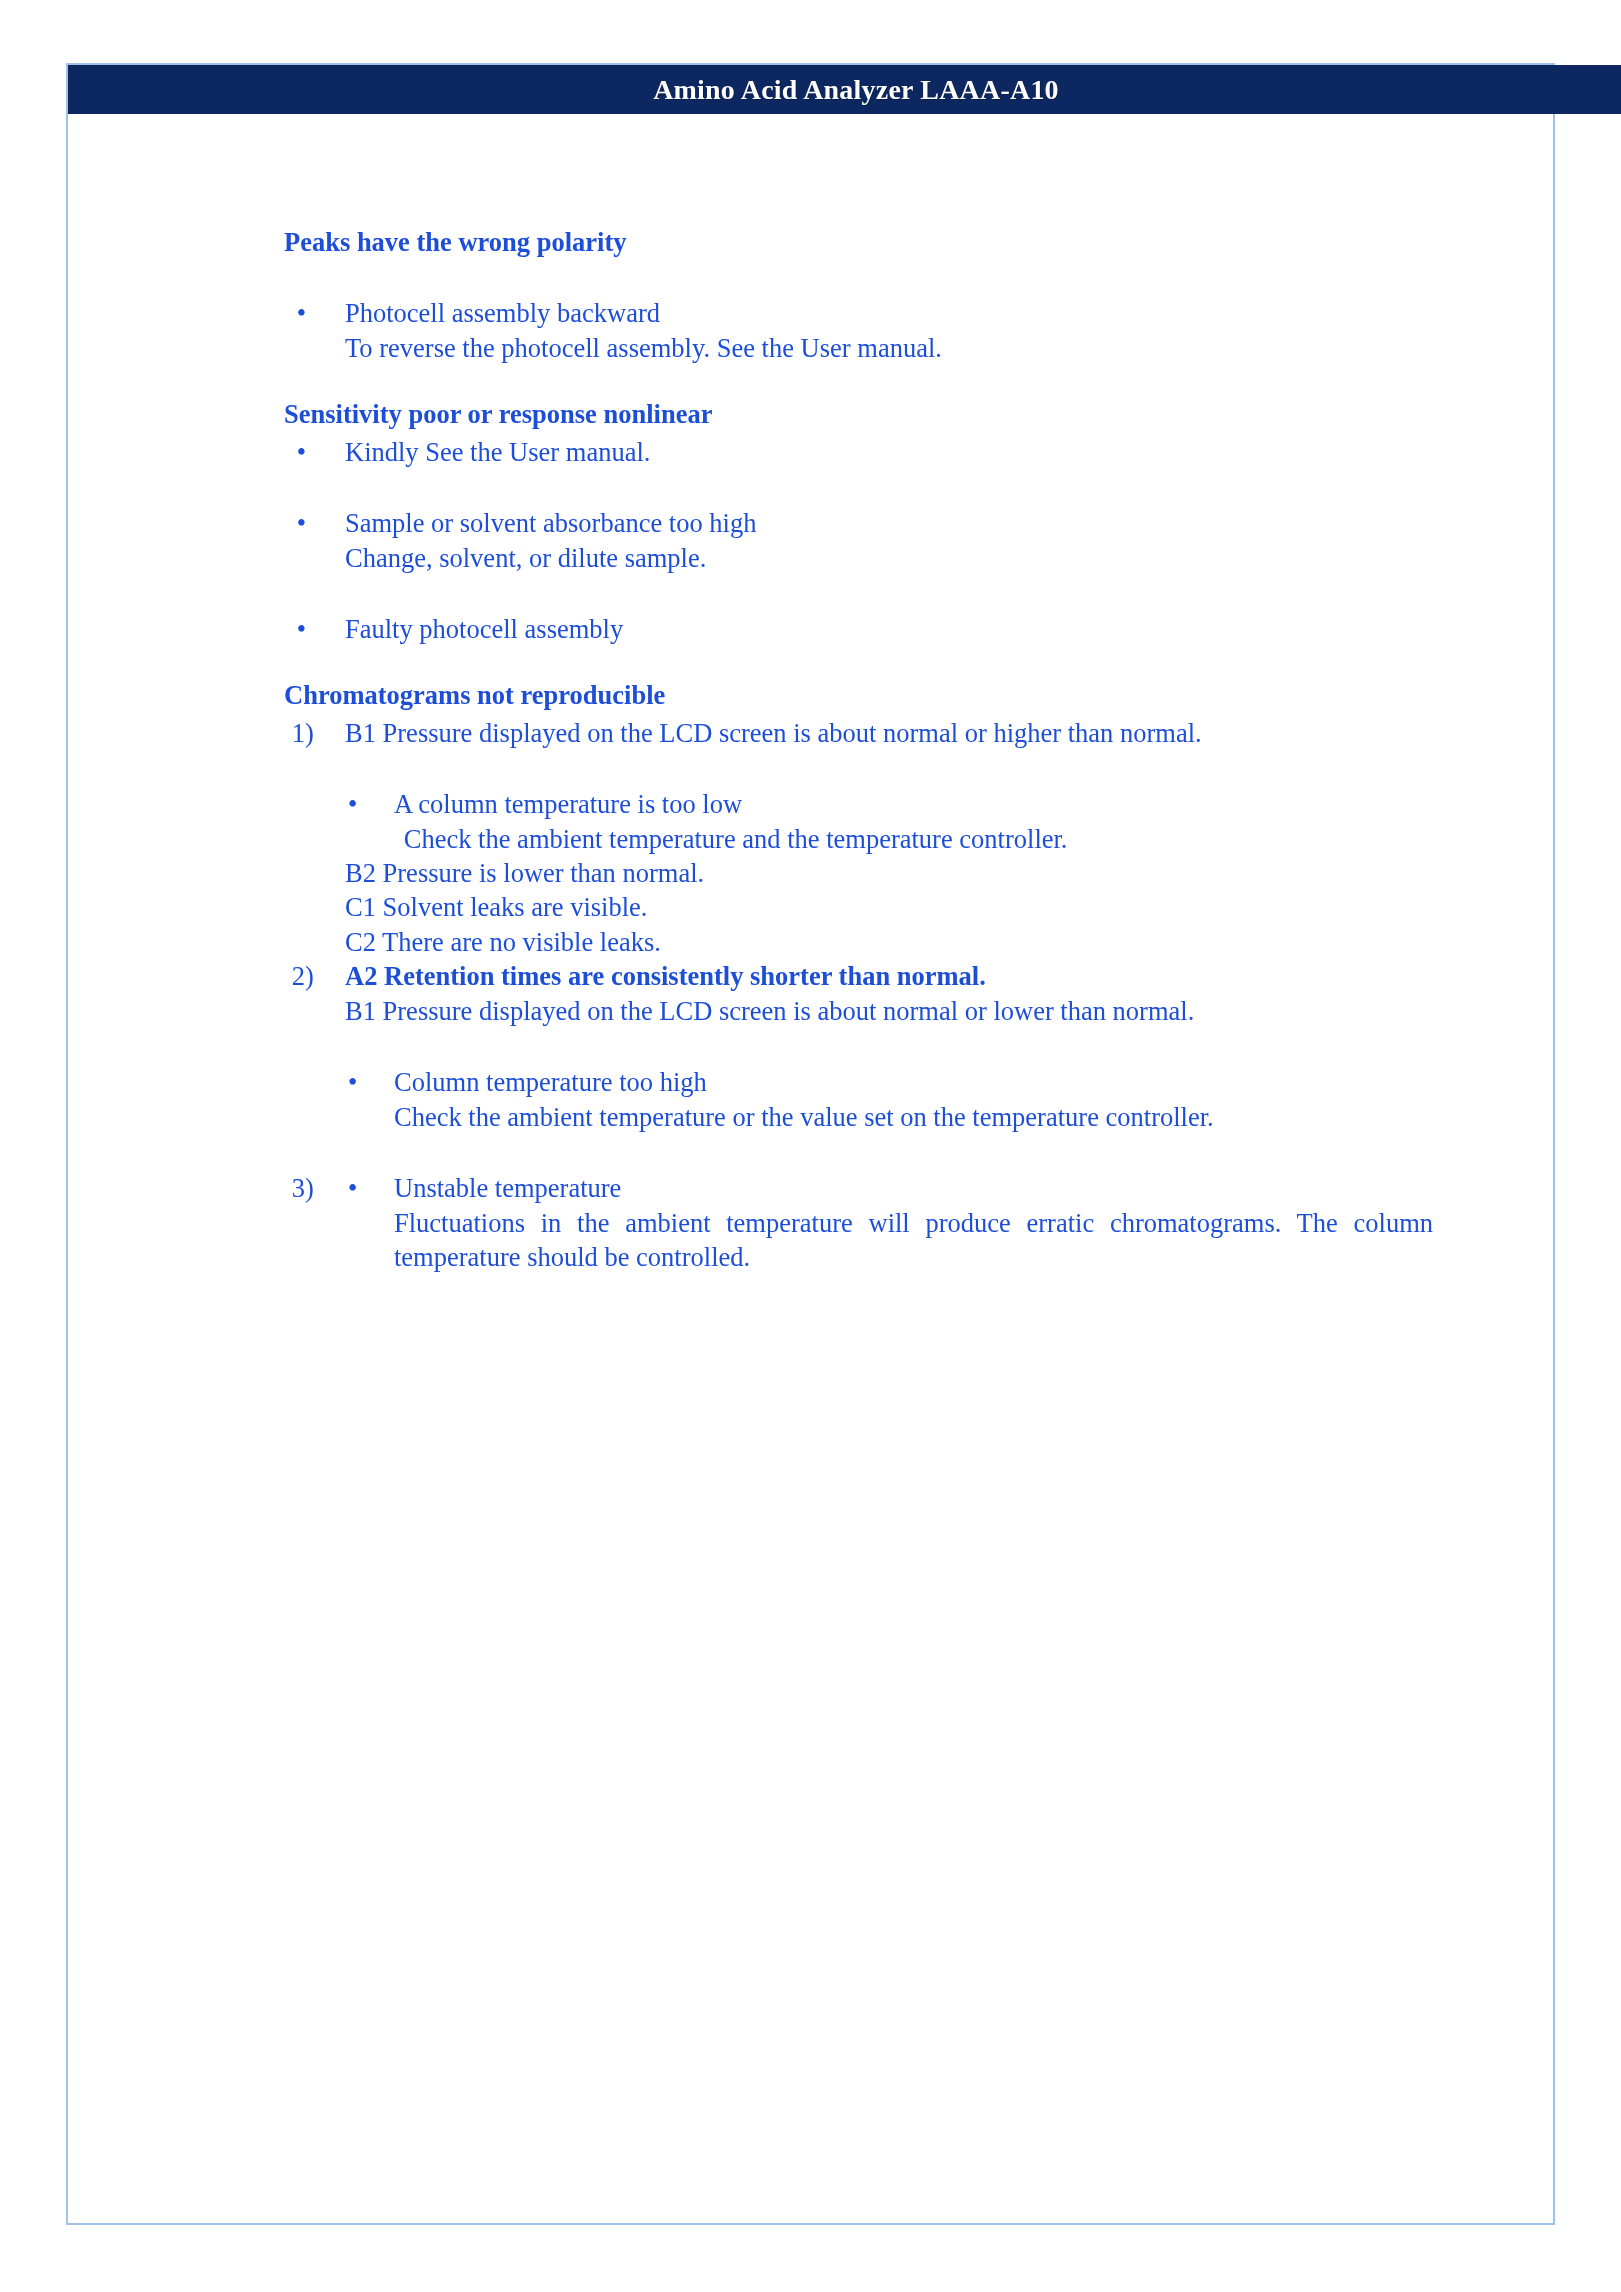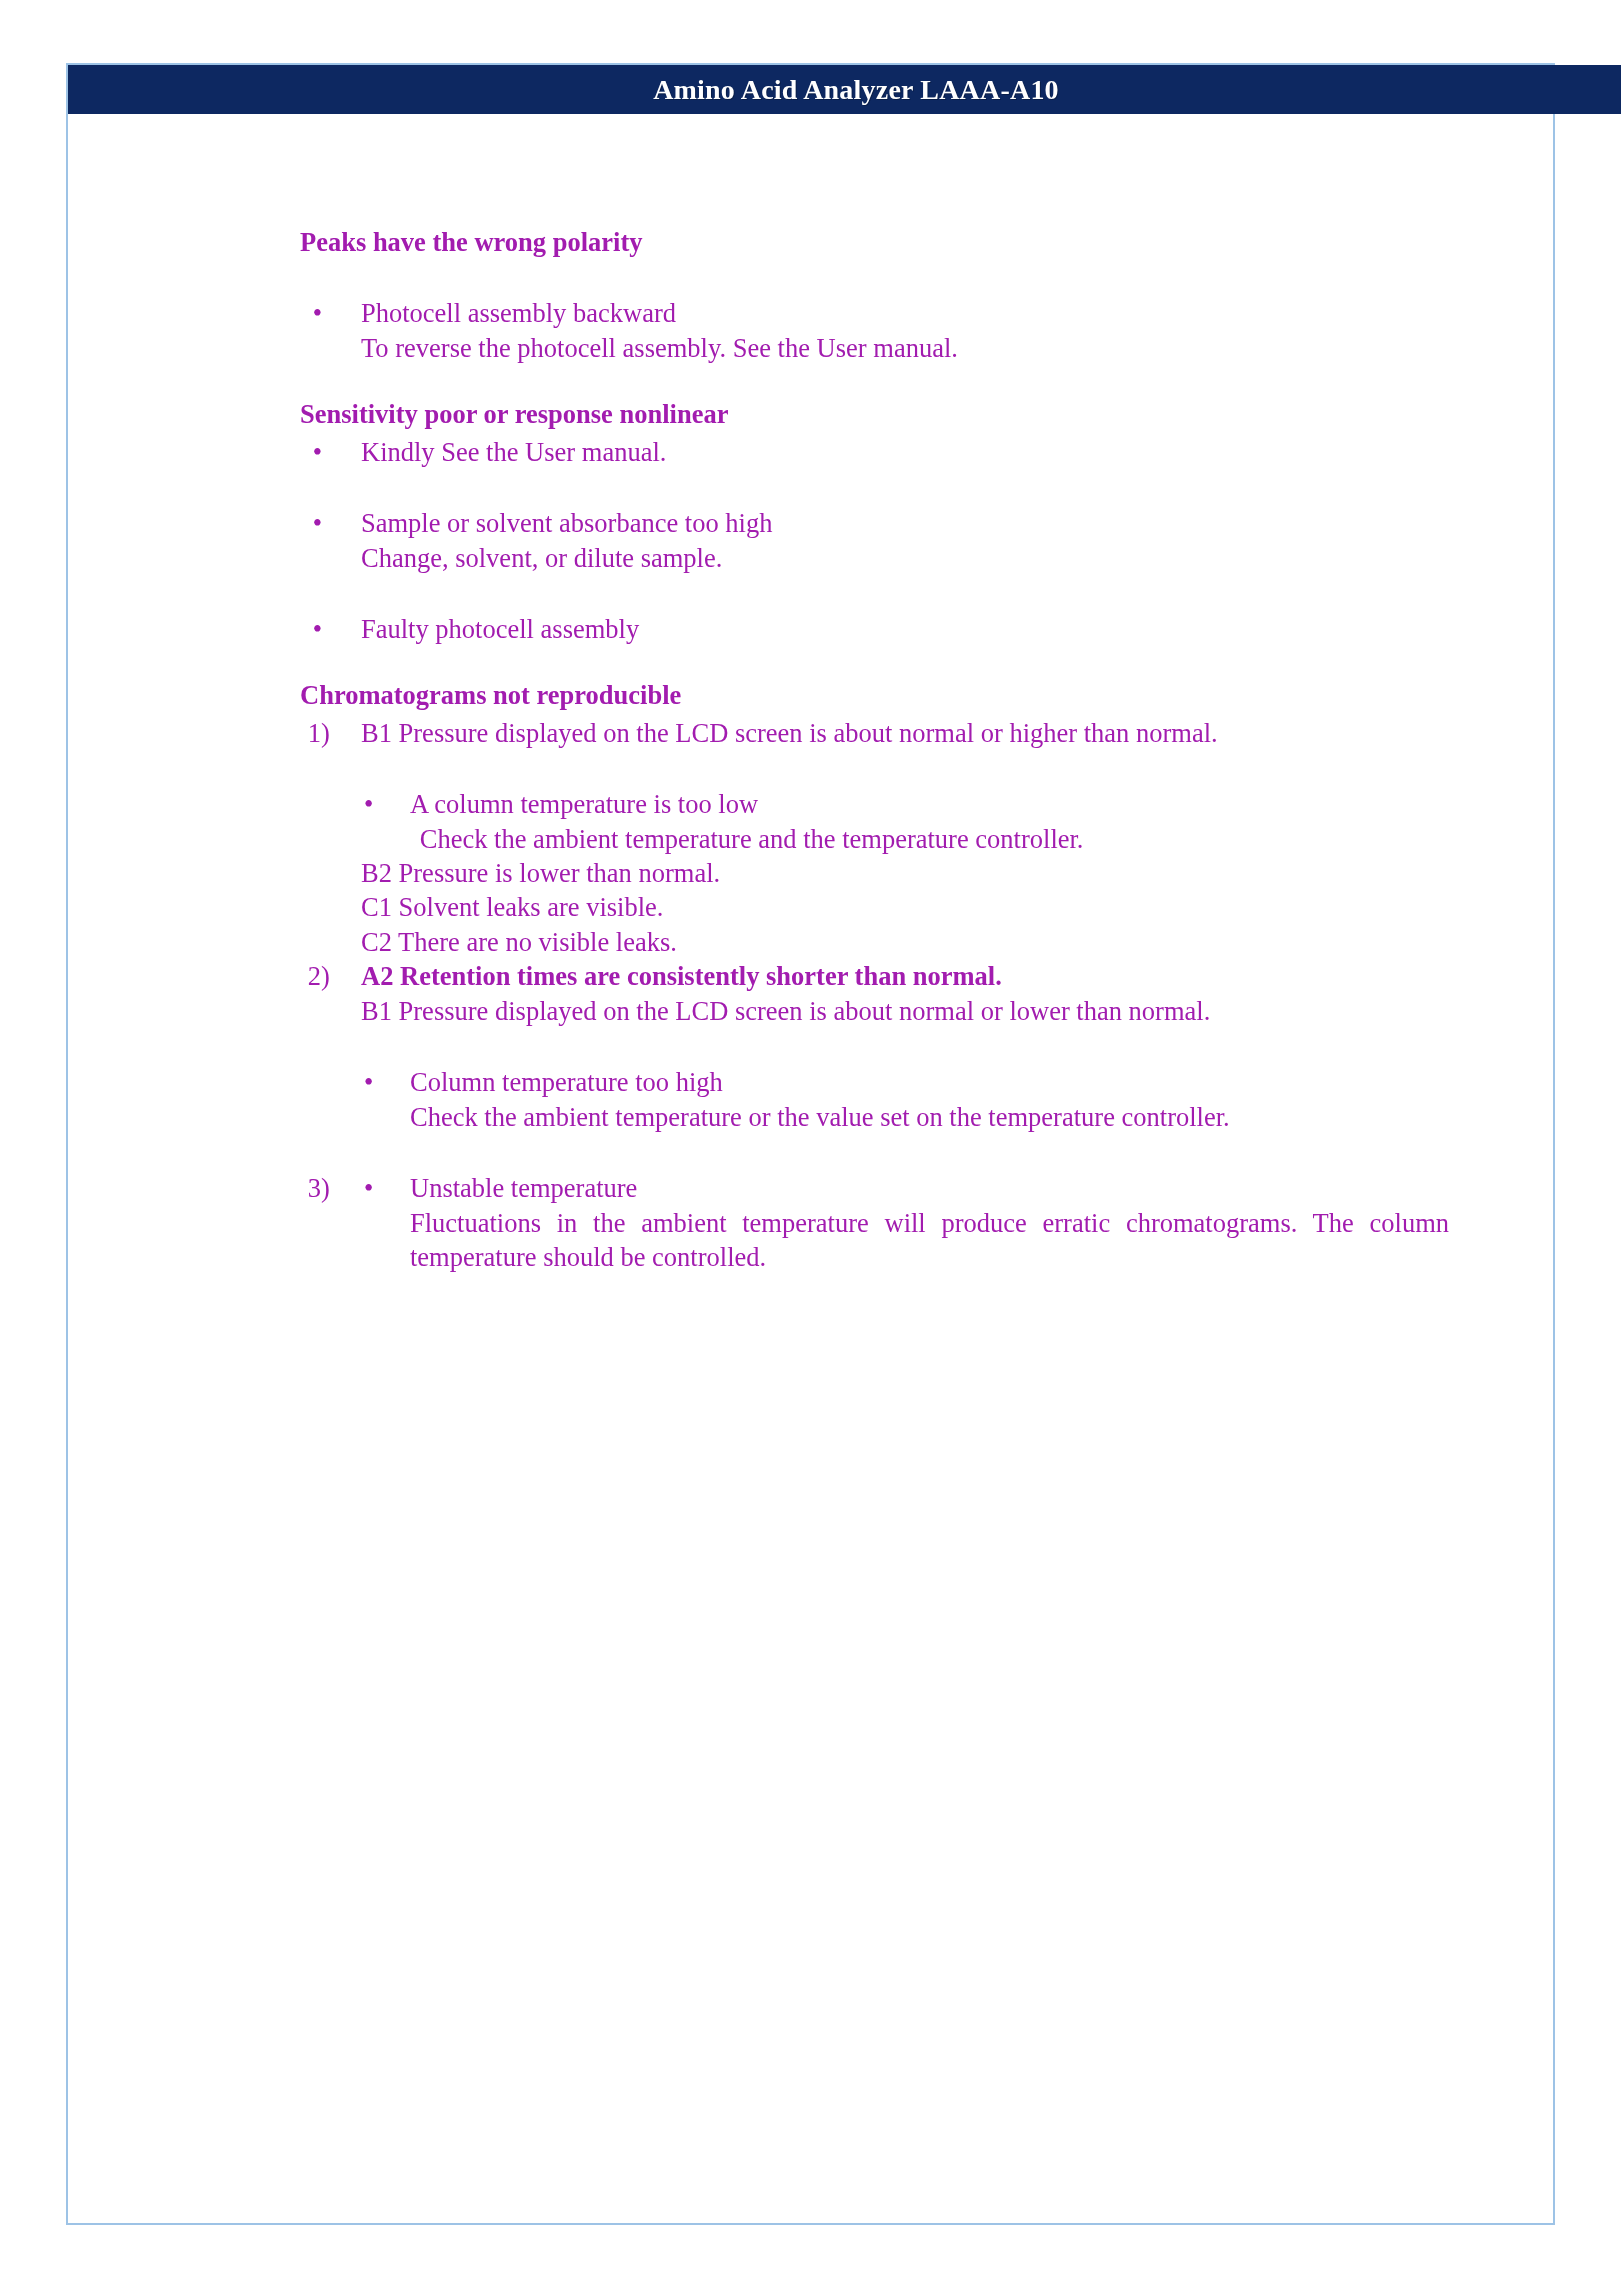--- a/index.html
+++ b/index.html
@@ -45,24 +45,24 @@
     font-weight: bold;
     font-size: 28px;
     letter-spacing: 0.2px;
     text-shadow: 1px 1px 0 rgba(0,0,0,0.25);
     white-space: nowrap;
   }
 
   
   .content {
     position: absolute;
-    left: 300px;
+    left: 284px;
     top: 225px;
     width: 1149px;
-    color: #a21caf;
+    color: #1d4ed8;
     font-size: 26.5px;
     line-height: 1.30;
     font-family: Liberation Serif, serif;
   }
 
   .section { margin: 0; }
   .section-heading {
     font-weight: bold;
     font-size: 26.5px;
     margin: 0 0 2.9px 0;

